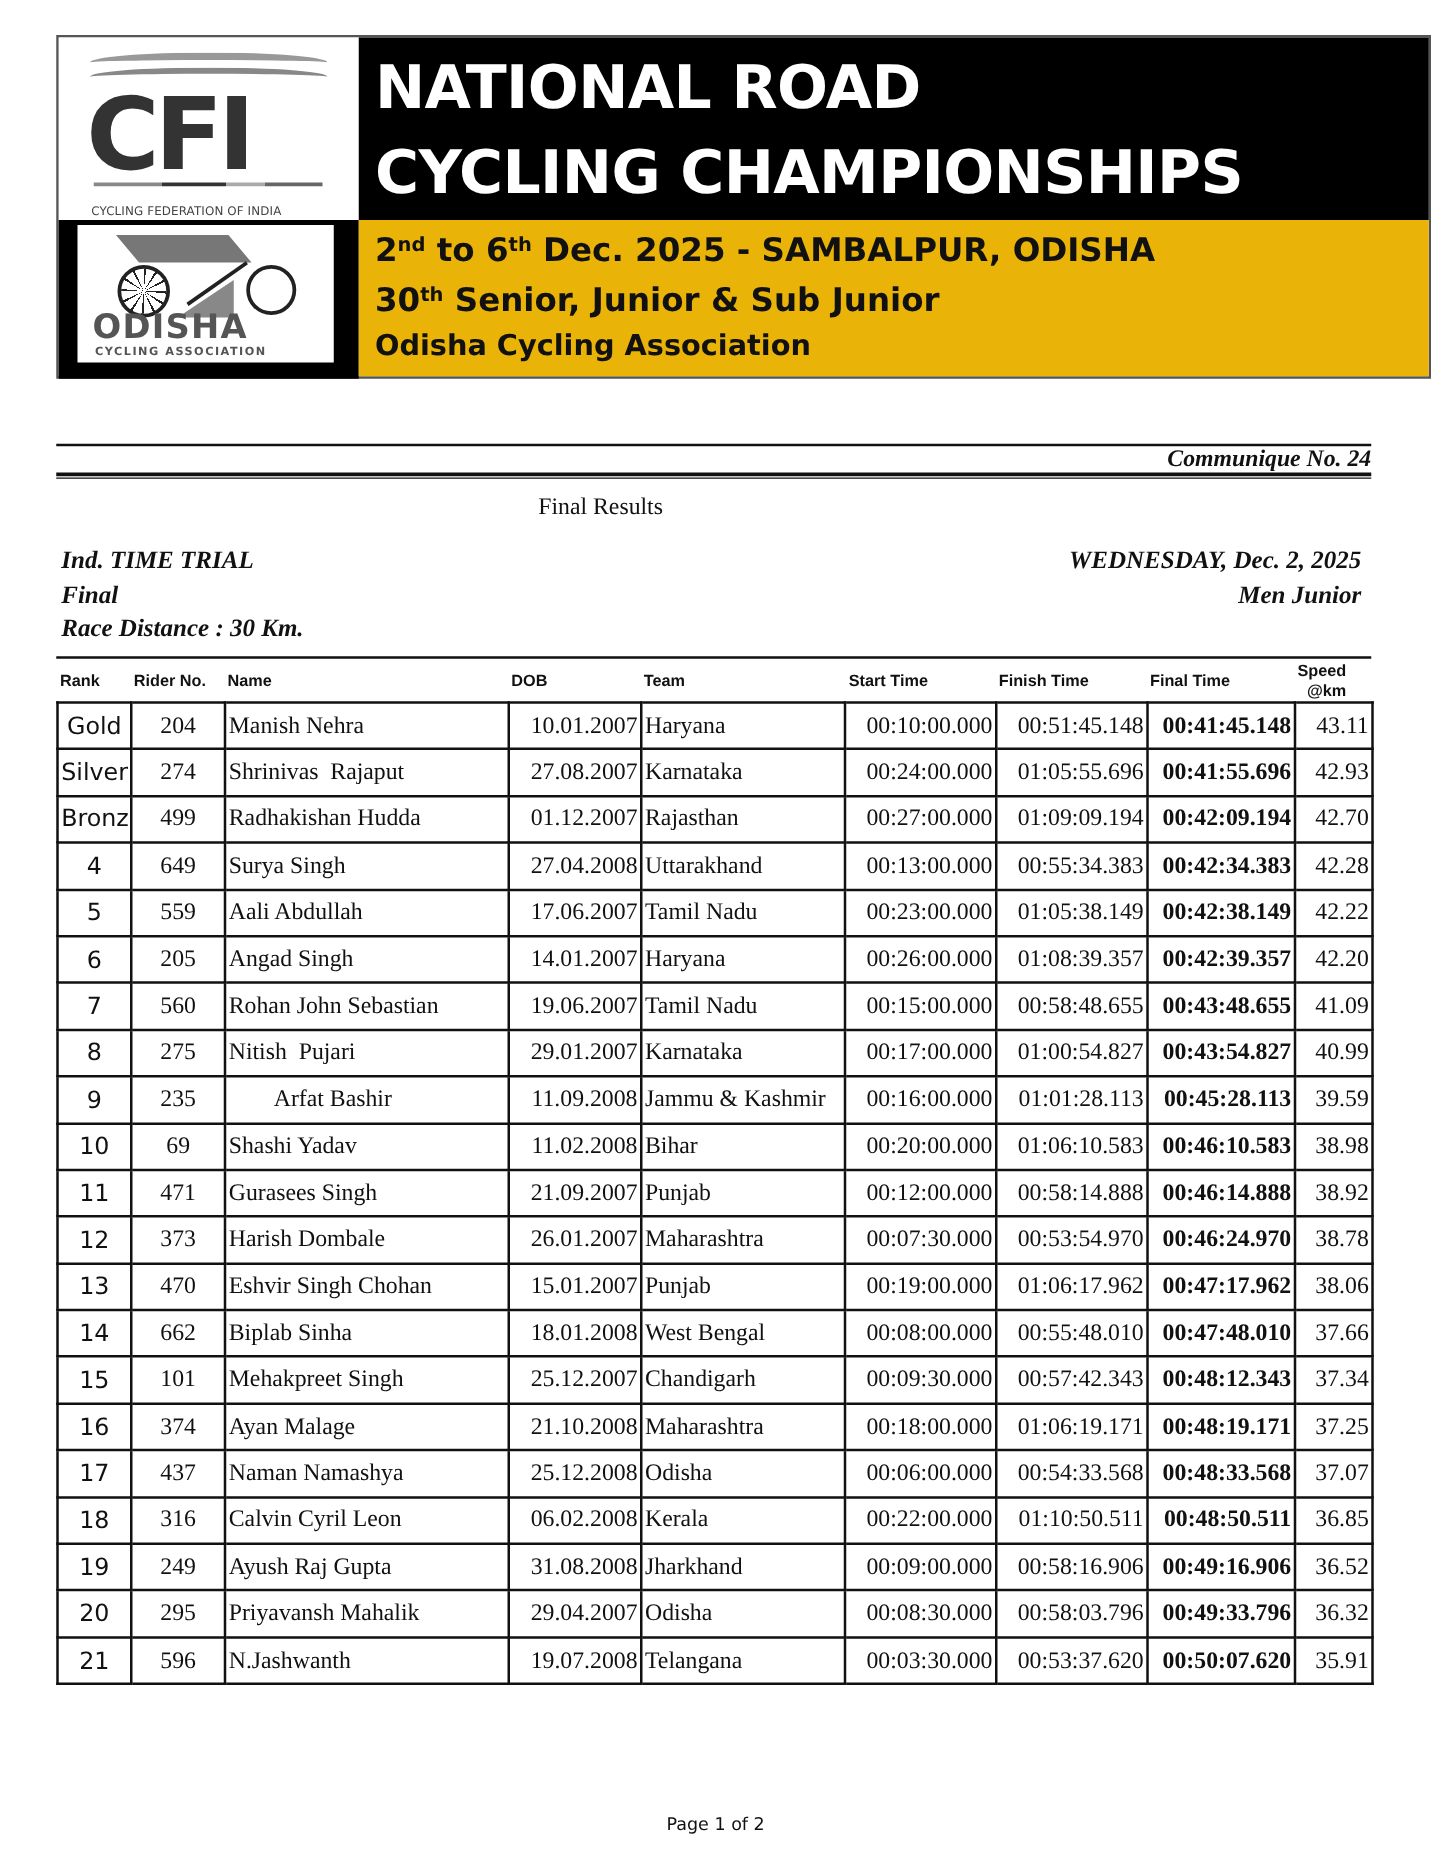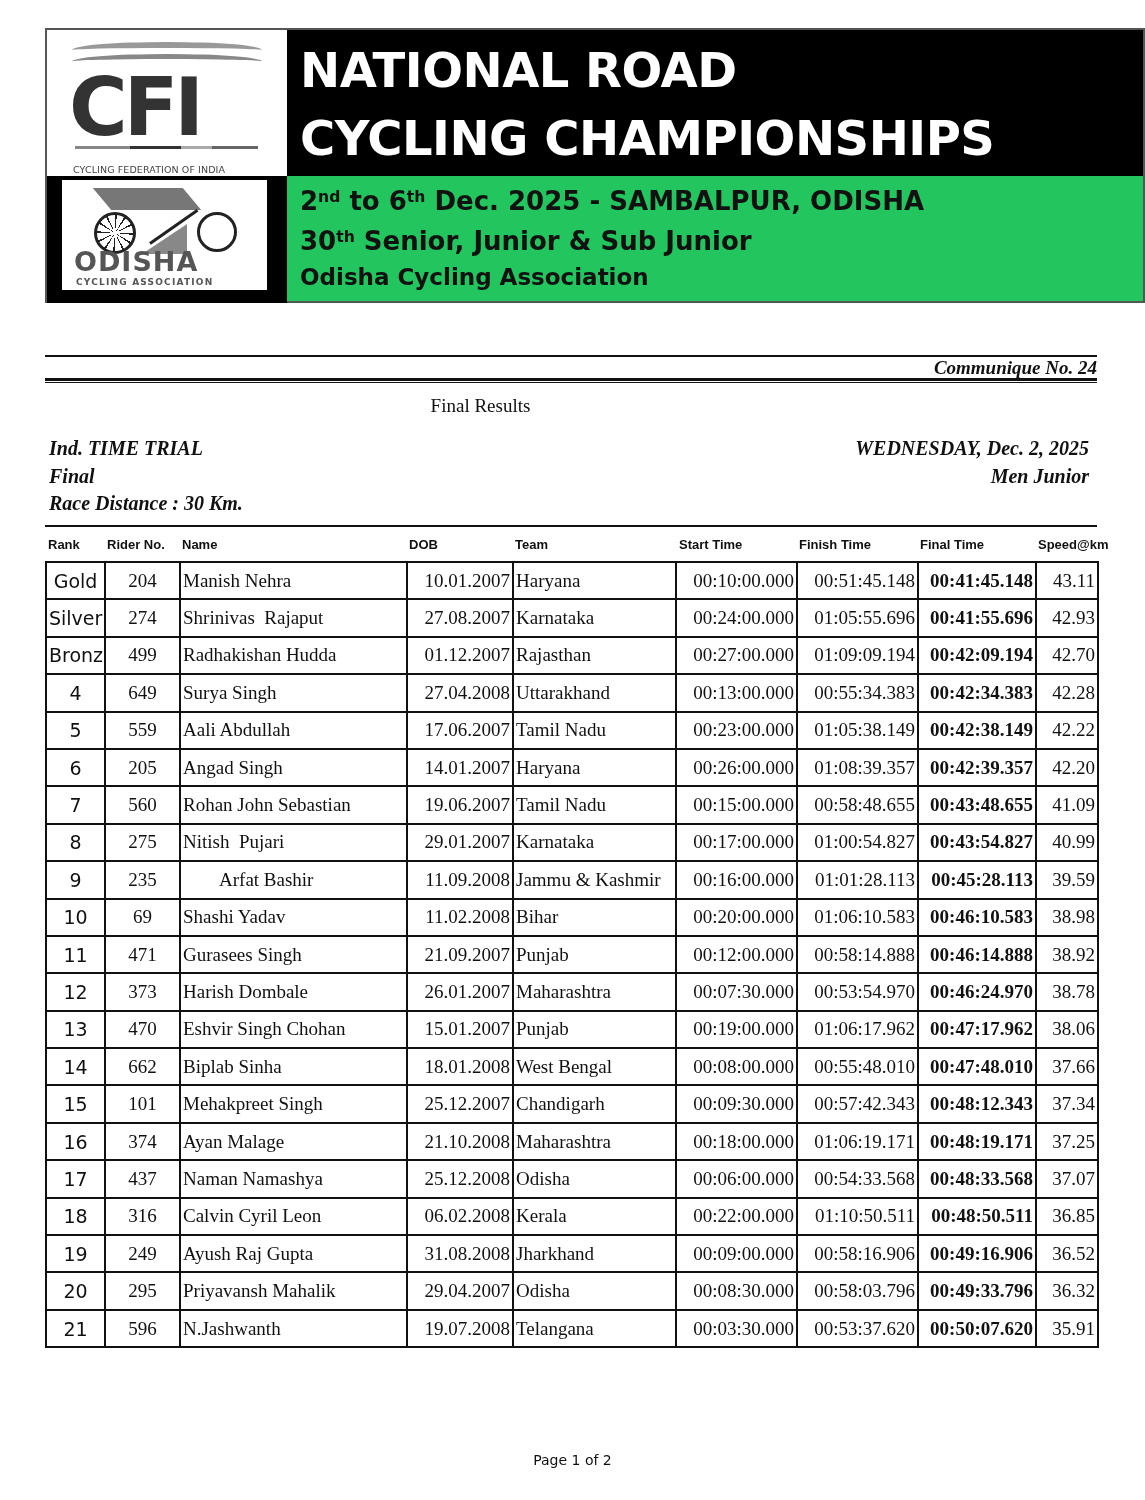--- a/index.html
+++ b/index.html
@@ -7,21 +7,21 @@
 
   
   .banner { position: absolute; left: 45px; top: 28px; width: 1100px; height: 275px; border: 2px solid #555; box-sizing: border-box; background: #fff; }
   .logo-cfi { position: absolute; left: 0; top: 0; width: 240px; height: 146px; background: #fff; }
   .logo-odisha-frame { position: absolute; left: 0; top: 146px; width: 240px; height: 127px; background: #000; }
   .logo-odisha { position: absolute; left: 15px; top: 4px; width: 205px; height: 110px; background: #fff; }
   .title-block { position: absolute; left: 240px; top: 0; right: 0; height: 146px; background: #000; color: #fff; }
   .title-line { position: absolute; left: 13px; font-family: "DejaVu Sans", sans-serif; font-weight: bold; font-size: 48px; letter-spacing: -0.5px; line-height: 1; }
   .title-line.l1 { top: 16px; }
   .title-line.l2 { top: 84px; }
-  .sub-block { position: absolute; left: 240px; top: 146px; right: 0; bottom: 0; background: #22c55e; }
+  .sub-block { position: absolute; left: 240px; top: 146px; right: 0; bottom: 0; background: #eab308; }
   .sub-line { position: absolute; left: 13px; font-family: "DejaVu Sans", sans-serif; font-weight: bold; color: #111; white-space: nowrap; }
   .sub-line sup { font-size: 60%; vertical-align: 8px; }
   .sub-line.s1 { top: 10px; font-size: 26px; }
   .sub-line.s2 { top: 50px; font-size: 26px; }
   .sub-line.s3 { top: 88px; font-size: 23px; }
 
   
   .cfi-wave { position: absolute; left: 25px; width: 190px; height: 10px; border-radius: 50%; }
   .cfi-letters { position: absolute; left: 22px; top: 38px; font-family: "DejaVu Sans", sans-serif; font-weight: bold; font-size: 80px; letter-spacing: -4px; color: #333; line-height: 1; }
   .cfi-bar { position: absolute; left: 28px; top: 116px; width: 183px; height: 3px; background: linear-gradient(90deg,#888 0 30%,#333 30% 58%,#aaa 58% 75%,#666 75%); }
@@ -43,21 +43,21 @@
   .final-results { position: absolute; left: 0; width: 961px; top: 395px; text-align: center; font-size: 19px; }
 
   .meta-left, .meta-right { position: absolute; top: 435px; font-style: italic; font-weight: bold; font-size: 20px; line-height: 27.5px; }
   .meta-left { left: 49px; }
   .meta-right { right: 56px; text-align: right; }
 
   
   .rule-table { position: absolute; left: 45px; top: 525px; width: 1052px; height: 2px; background: #111; }
   .thead { position: absolute; left: 45px; top: 528px; width: 1052px; height: 33px; font-family: "Liberation Sans", sans-serif; font-weight: bold; font-size: 13px; }
   .th { position: absolute; top: 0; height: 33px; display: flex; align-items: center; }
-  .th.speed { flex-direction: row; align-items: center; justify-content: center; line-height: 16px; }
+  .th.speed { flex-direction: column; align-items: flex-end; justify-content: center; line-height: 16px; }
 
   table.results { position: absolute; left: 45px; top: 561px; width: 1052px; border-collapse: collapse; table-layout: fixed; }
   table.results td { border: 2px solid #111; height: 37.4px; padding: 0 2px; font-size: 19px; white-space: nowrap; overflow: hidden; box-sizing: border-box; }
   td.rank { text-align: center; font-family: "DejaVu Sans", sans-serif; font-size: 15px; padding: 0; }
   td.num { text-align: center; }
   td.name, td.team { text-align: left; }
   td.dob, td.time { text-align: right; }
   td.final { font-weight: bold; text-align: right; }
   td.speed { text-align: right; padding-right: 3px; }
 

